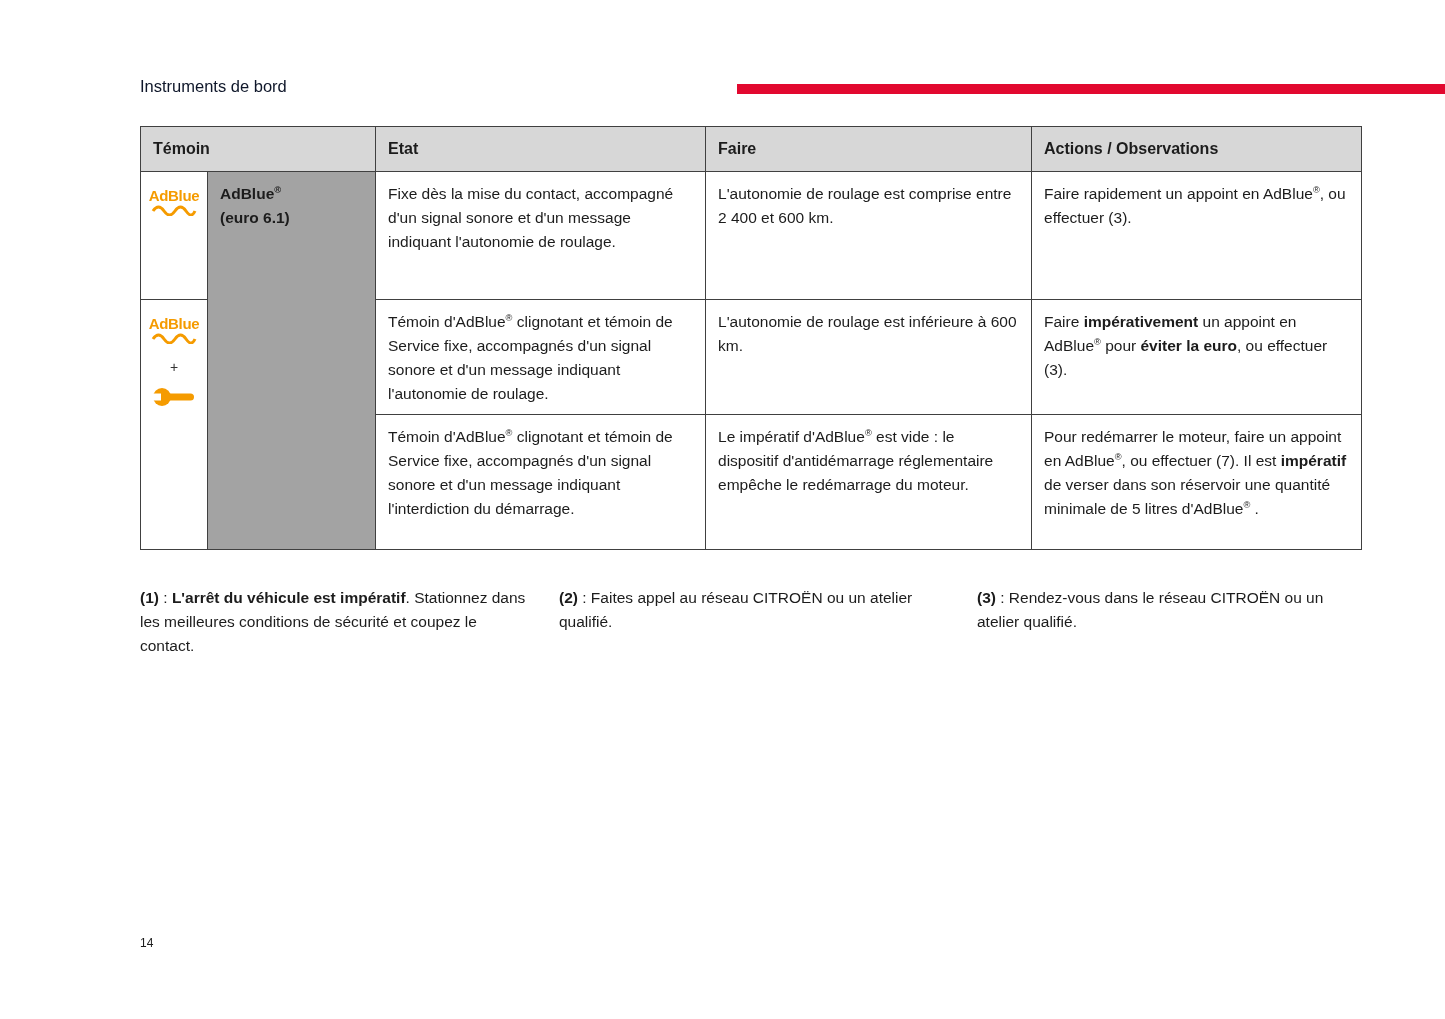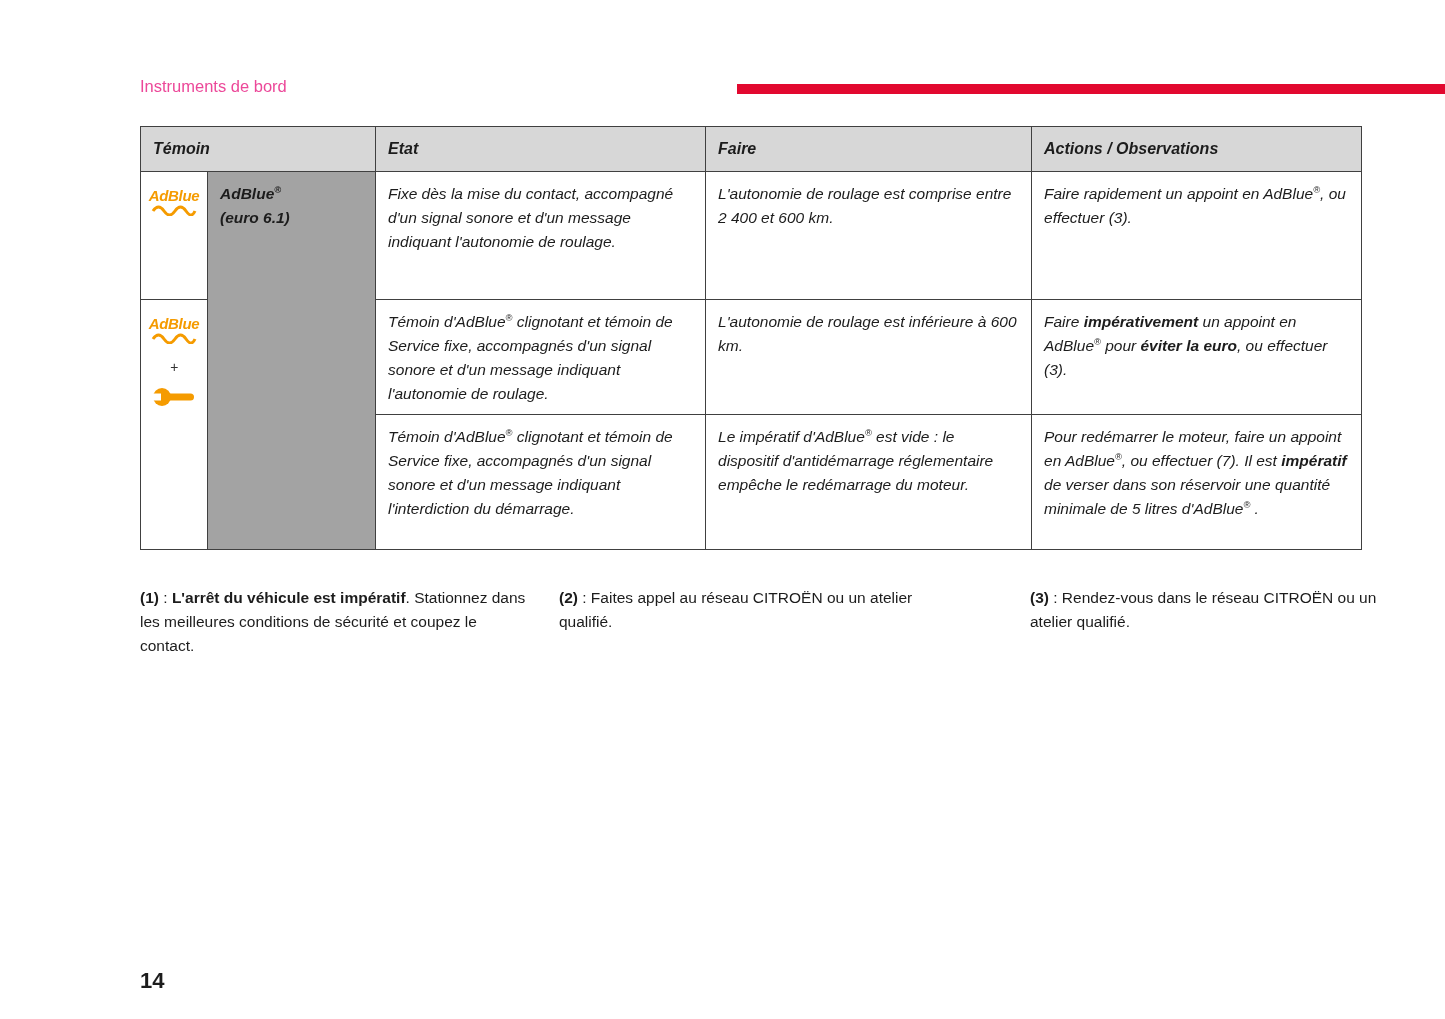--- a/index.html
+++ b/index.html
@@ -6,31 +6,30 @@
   html,body { width:1445px; height:1019px; }
   body {
     position:relative;
     background:#ffffff;
     font-family:"Liberation Sans", sans-serif;
     color:#1c1c1c;
     overflow:hidden;
   }
   .section-title {
     position:absolute; left:140px; top:77px;
-    font-size:16.5px; color:#ec4899;
+    font-size:16.5px; color:#0f172a;
   }
   .accent-bar {
     position:absolute; left:737px; top:84px;
     width:708px; height:10px; background:#e2082f;
   }
   table.warn-table {
     position:absolute; left:140px; top:126px;
     width:1221px; border-collapse:collapse; table-layout:fixed;
     font-size:15.5px;
-    font-style:italic;
   }
   .warn-table col.c-icon   { width:67px; }
   .warn-table col.c-label  { width:168px; }
   .warn-table col.c-etat   { width:330px; }
   .warn-table col.c-cause  { width:326px; }
   .warn-table col.c-act    { width:330px; }
   .warn-table th, .warn-table td { border:1px solid #404040; }
   .warn-table th {
     background:#d7d7d7; text-align:left; vertical-align:middle;
     font-weight:bold; height:45px; padding:0 12px; font-size:16px;
@@ -51,24 +50,24 @@
   .wave { display:block; margin:1px auto 0 auto; }
   .plus { margin-top:16px; font-size:14px; color:#333; line-height:14px; }
   .wrench { display:block; margin:12px auto 0 auto; }
   sup { font-size:60%; vertical-align:super; line-height:0; }
   .b { font-weight:bold; }
   .footnote {
     position:absolute; top:586px; font-size:15.5px; line-height:24px;
   }
   .fn1 { left:140px; width:390px; }
   .fn2 { left:559px; width:368px; }
-  .fn3 { left:1030px; width:385px; }
+  .fn3 { left:977px; width:385px; }
   .page-number {
     position:absolute; left:140px; top:936px;
-    font-size:22px; font-weight:bold; color:#1c1c1c;margin-top:32px;
+    font-size:12px; font-weight:normal; color:#1c1c1c;
   }
 </style>
 </head>
 <body>
 
 <div class="section-title">Instruments de bord</div>
 <div class="accent-bar"></div>
 
 <table class="warn-table">
   <colgroup>

